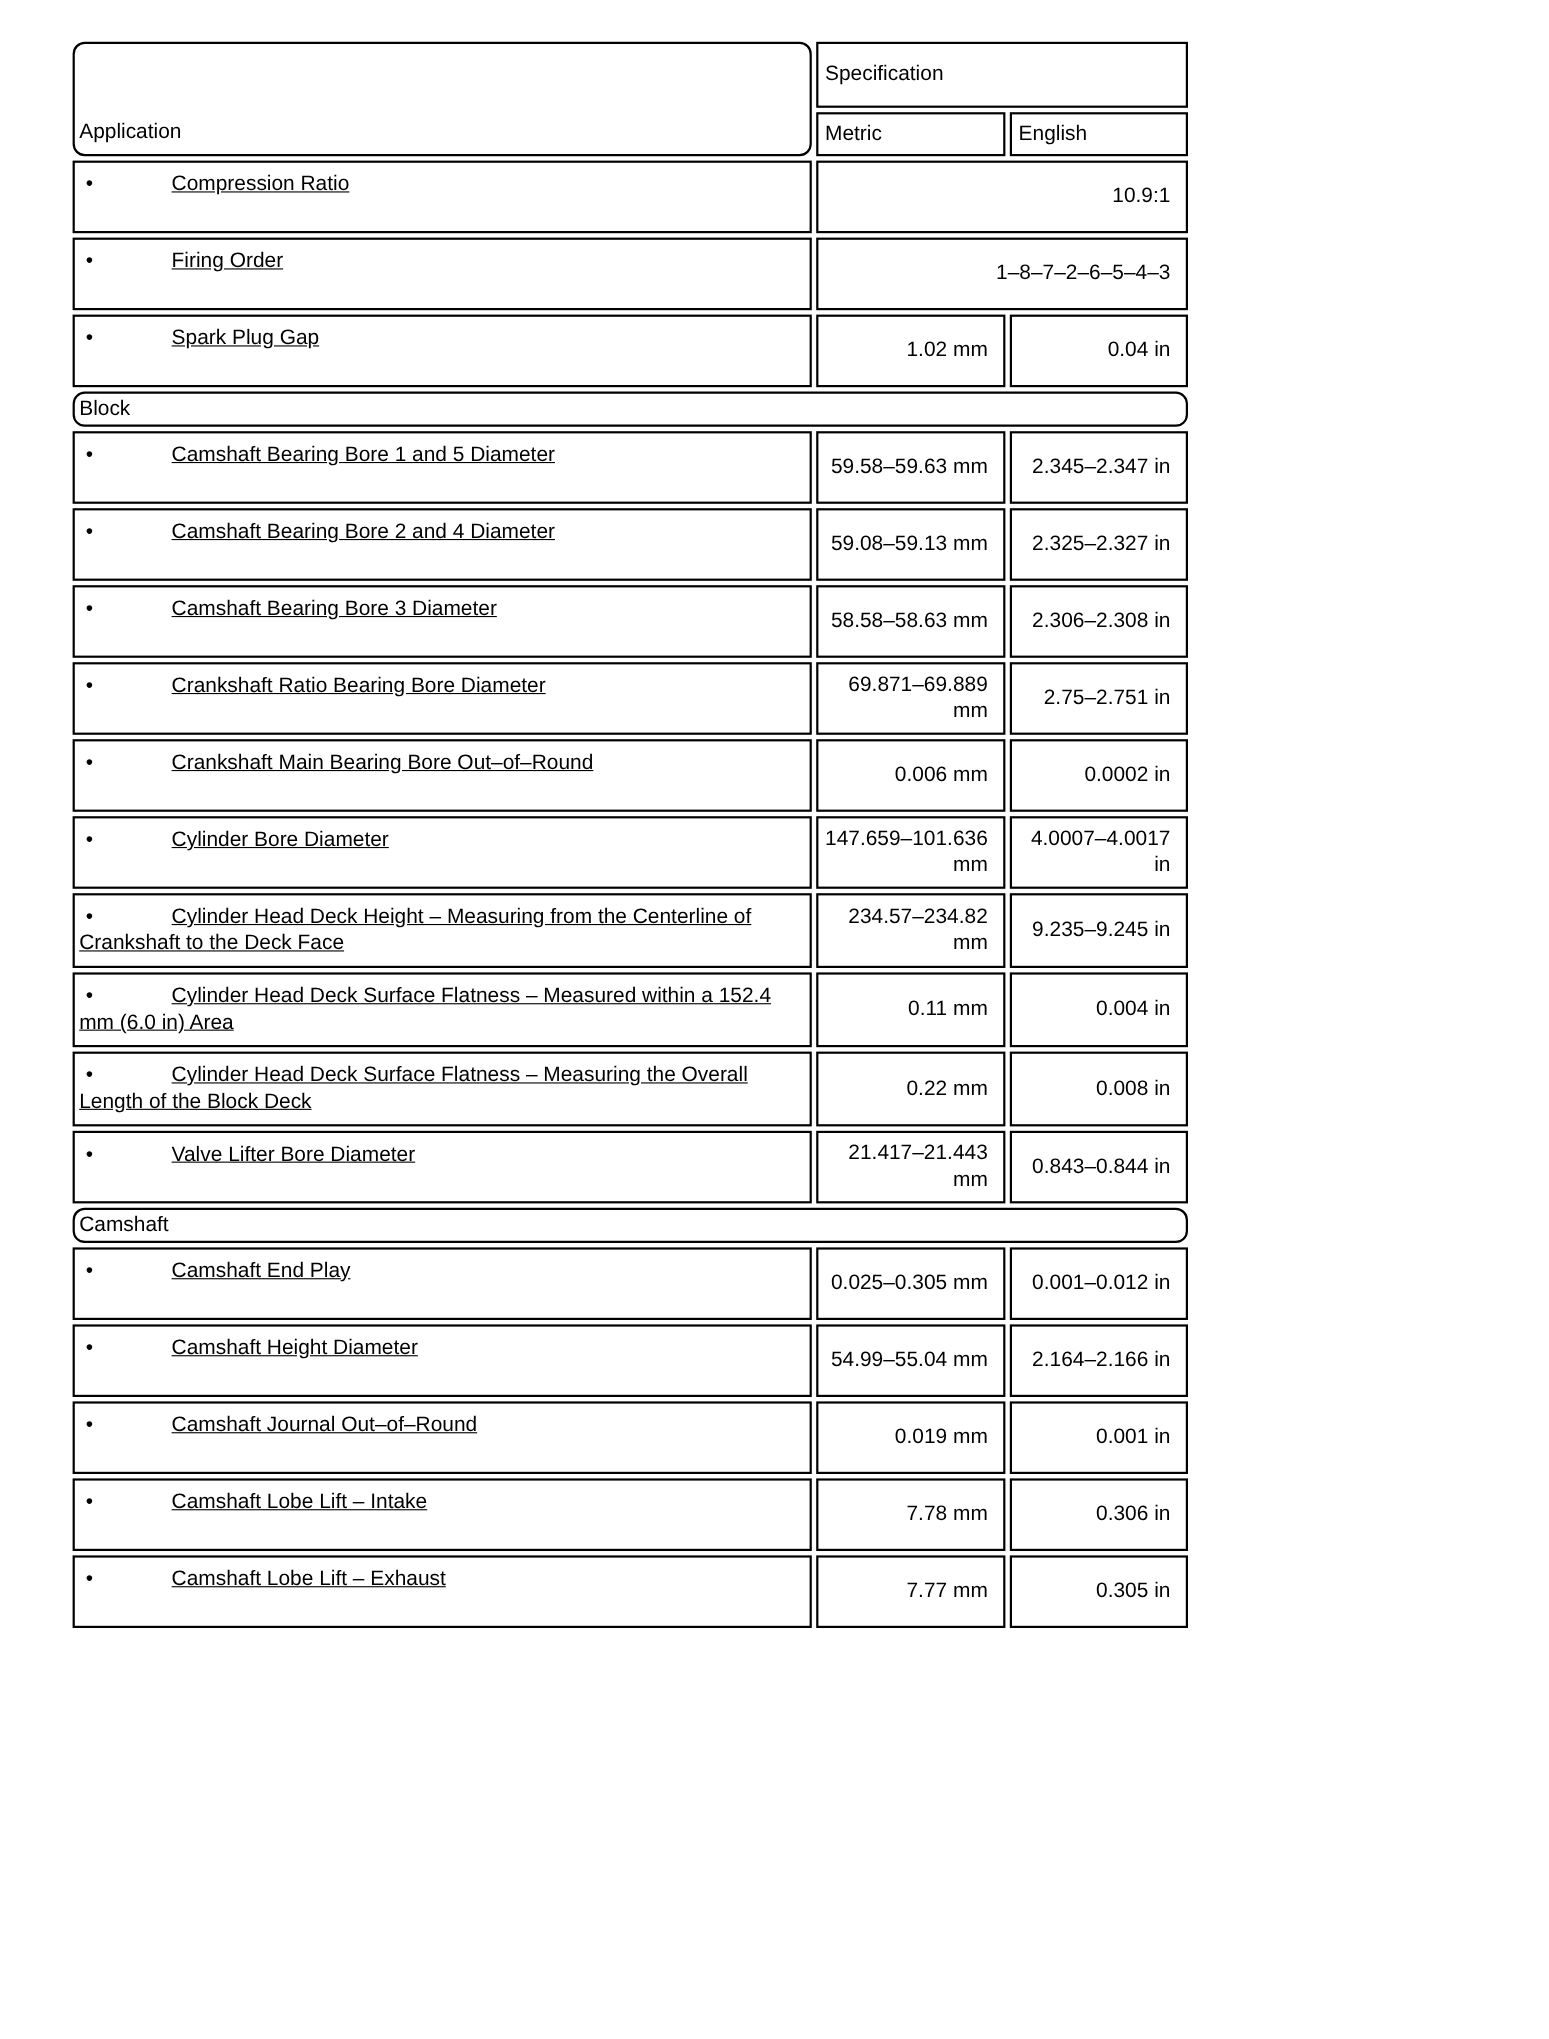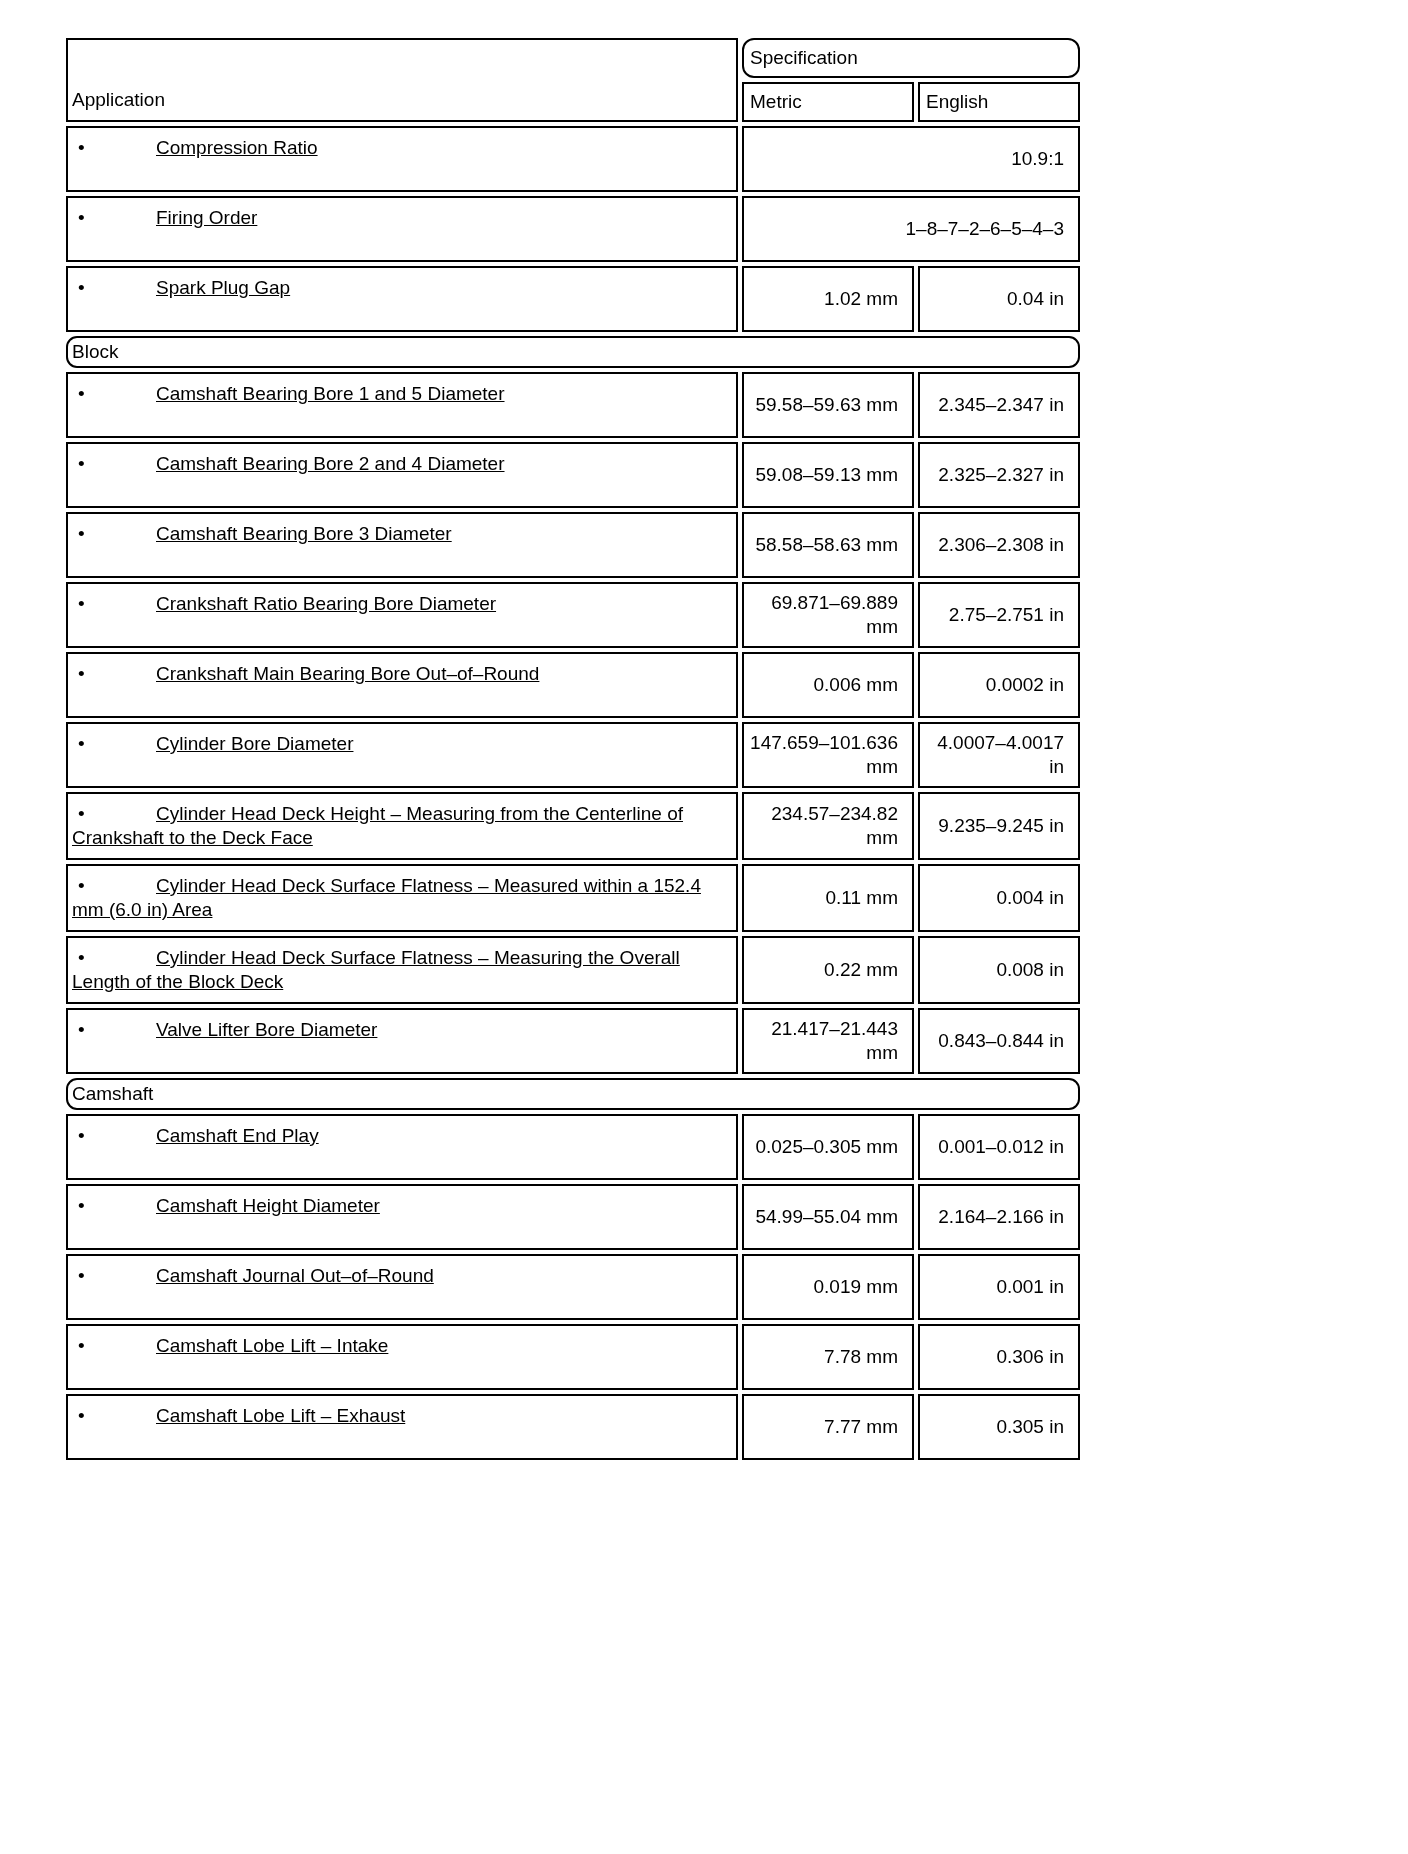--- a/index.html
+++ b/index.html
@@ -33,26 +33,26 @@
 
   table.spec td {
     border: 2px solid #000000;
     box-sizing: border-box;
     background: #ffffff;
     overflow: hidden;
   }
   td.app-header {
     vertical-align: bottom;
     padding: 2px 6px 8px 4px;
+    border-radius: 11px;
   }
   td.spec-header {
     vertical-align: middle;
     height: 30px;
-    padding: 6px 6px;
-    border-radius: 12px;
+    padding: 16px 6px;
   }
   td.unit-header {
     vertical-align: middle;
     height: 30px;
     padding: 6px 6px;
   }
   tr.item-row td {
     height: 66px;
   }
   td.app-cell {

